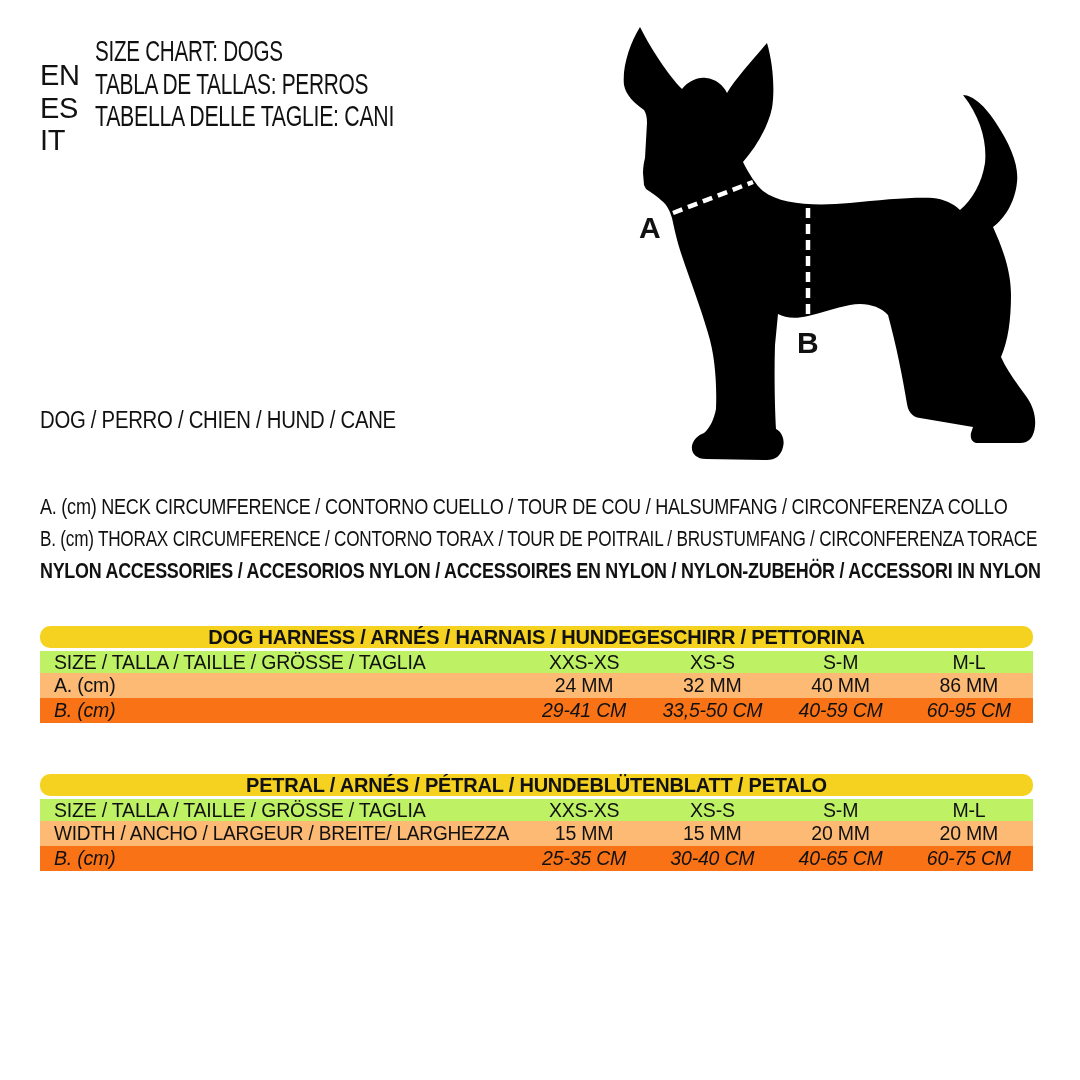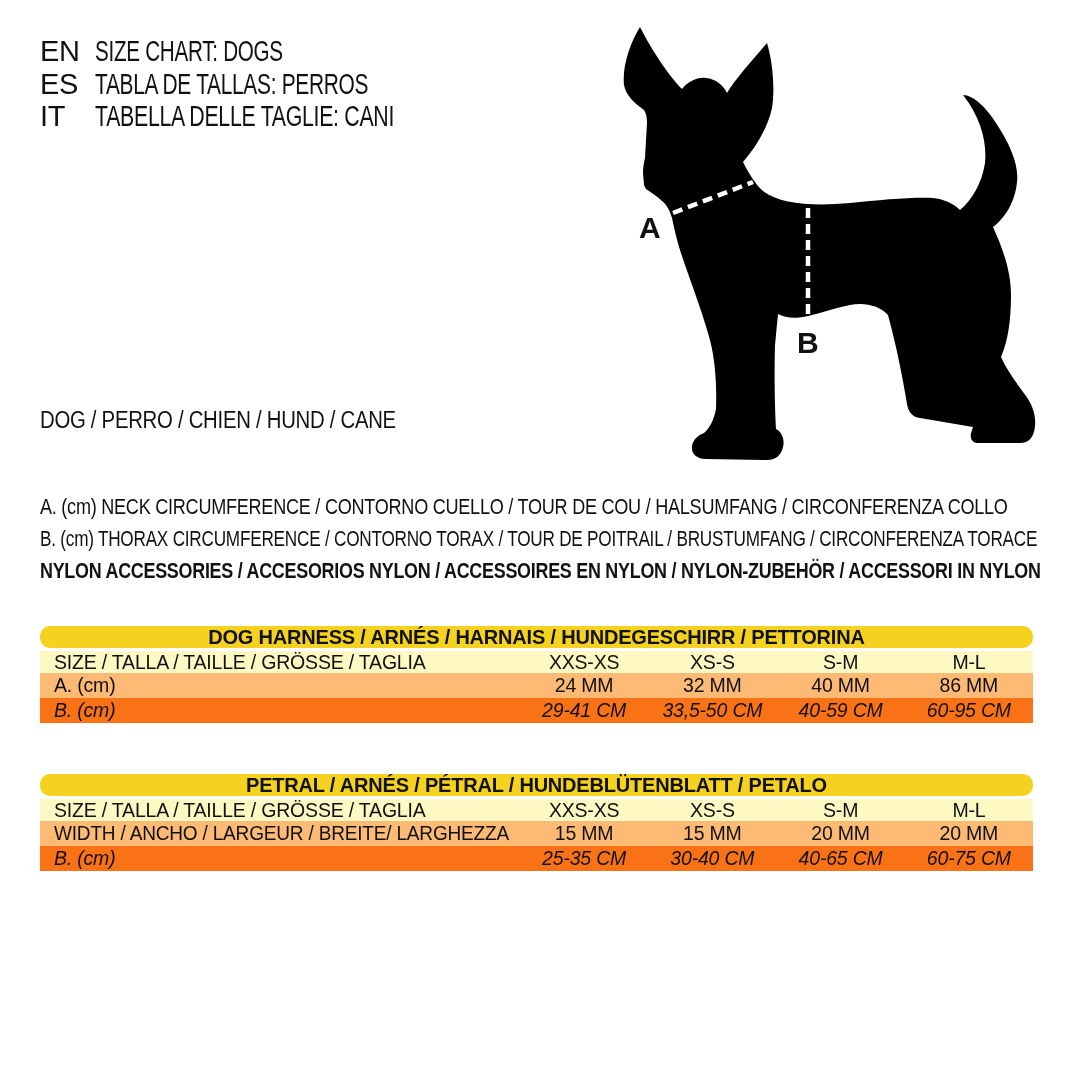--- a/index.html
+++ b/index.html
@@ -7,42 +7,42 @@
     position:relative;width:1080px;height:1080px;background:#ffffff;
     font-family:"Liberation Sans","DejaVu Sans",sans-serif;color:#111111;
     overflow:hidden;
   }
   .fit{display:inline-block;white-space:nowrap;transform-origin:left center;}
   .fit-center{display:inline-block;white-space:nowrap;transform-origin:center center;}
 
   
   .lang-block{position:absolute;left:40px;top:35px;}
   .lang-row{height:32.5px;line-height:32.5px;font-size:29px;letter-spacing:-0.4px;}
-  .lang-code{display:inline-block;width:55px;vertical-align:top;}
+  .lang-code{display:inline-block;width:55px;vertical-align:top;margin-top:24px;}
   .lang-text{vertical-align:top;}
 
   
   #dog-svg{position:absolute;left:620px;top:15px;width:430px;height:450px;}
 
   
   .caption-line{position:absolute;left:40px;top:407px;height:26px;line-height:26px;font-size:23px;letter-spacing:-0.3px;}
 
   
   .notes-block{position:absolute;left:40px;top:491px;}
   .note-line{height:32.2px;line-height:32.2px;font-size:22px;letter-spacing:-0.3px;}
   .note-bold{font-weight:700;}
 
   
   .size-table{position:absolute;left:40px;width:993px;}
   #table-harness{top:626px;}
   #table-petral{top:774px;}
   .tbl-title{height:22px;line-height:23px;background:#F4D21F;text-align:center;font-weight:700;font-size:20px;letter-spacing:-0.2px;border-radius:10px;}
   .tbl-gap{height:3px;background:#ffffff;}
   .tbl-row{display:flex;align-items:center;}
-  .row-sizes{height:22px;background:#fef9c3;}
+  .row-sizes{height:22px;background:#bef264;}
   .row-a{height:25px;background:#fdba74;}
   .row-b{height:25px;background:#f97316;font-style:italic;}
   .c-label{width:480px;padding-left:14px;box-sizing:border-box;font-size:19.5px;letter-spacing:-0.2px;}
   .c-val{width:128.25px;text-align:center;font-size:19.5px;letter-spacing:-0.2px;}
 </style>
 </head>
 <body>
 
 <div id="canvas">
 

